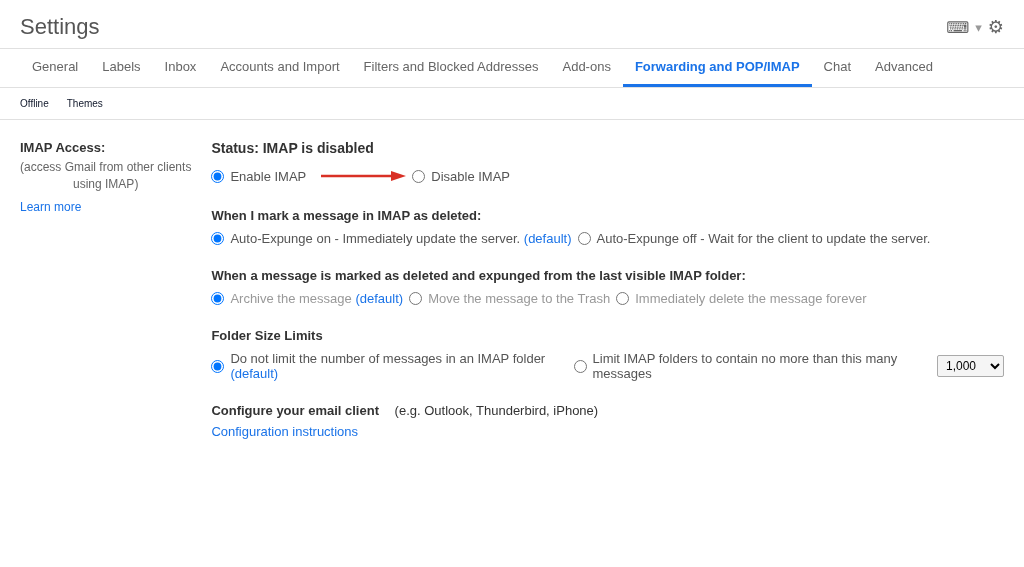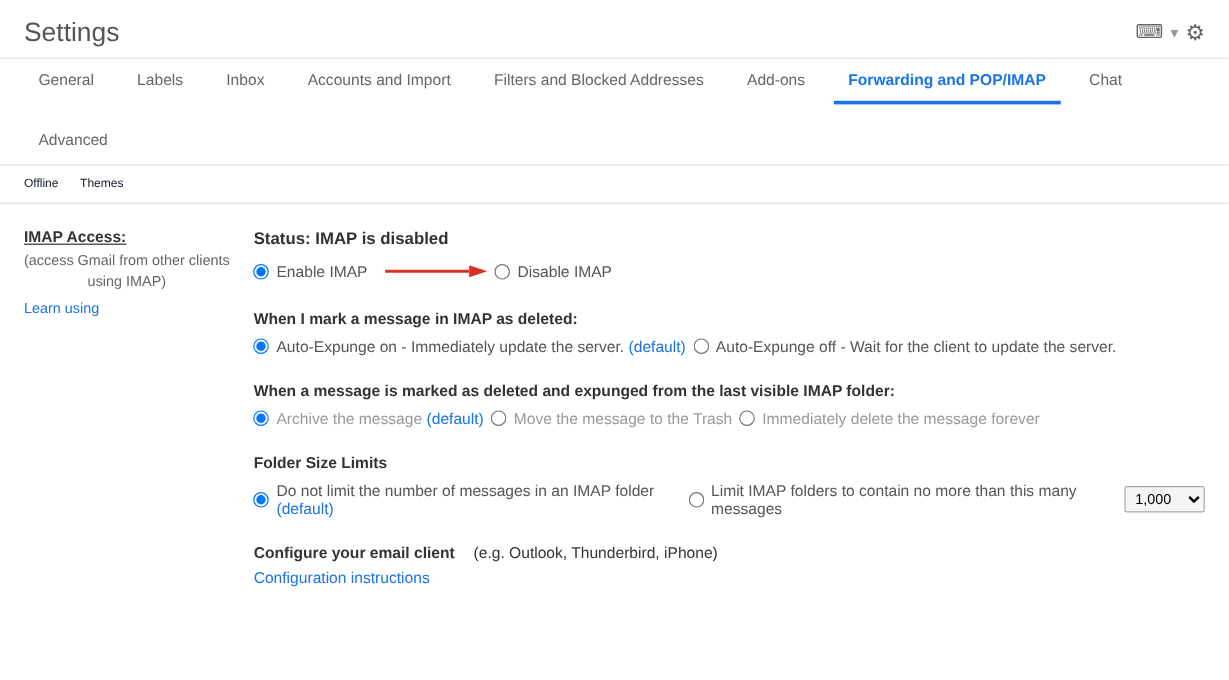--- a/index.html
+++ b/index.html
@@ -13,21 +13,21 @@
       border-bottom: 1px solid #e0e0e0;
     }
     .header-title { font-size: 22px; color: #555; font-weight: normal; }
     .header-icons { display: flex; align-items: center; gap: 6px; color: #666; font-size: 18px; }
 
     .nav-tabs {
       display: flex;
       flex-wrap: wrap;
       padding: 0 20px;
       border-bottom: 1px solid #e0e0e0;
-      gap: 12px;
+      gap: 0;
     }
     .nav-tab {
       padding: 10px 12px;
       font-size: 13px;
       color: #666;
       cursor: pointer;
       text-decoration: none;
       border-bottom: 3px solid transparent;
       white-space: nowrap;
     }
@@ -54,21 +54,21 @@
     .content {
       display: flex;
       padding: 20px 20px 0 20px;
       gap: 20px;
     }
 
     .sidebar {
       min-width: 160px;
       max-width: 180px;
     }
-    .sidebar-title { font-weight: bold; font-size: 13px; margin-bottom: 4px; text-decoration: underline; }
+    .sidebar-title { font-weight: bold; font-size: 13px; margin-bottom: 4px; }
     .sidebar-desc { font-size: 12px; color: #666; line-height: 1.4; text-align: center; }
     .sidebar-link { color: #1a73e8; font-size: 12px; text-decoration: none; cursor: pointer; }
 
     .main { flex: 1; }
 
     .section { margin-bottom: 22px; }
 
     .section-title { font-weight: bold; font-size: 13px; margin-bottom: 8px; }
 
     .radio-group { display: flex; flex-direction: row; gap: 6px; }
@@ -146,21 +146,21 @@
 
 <div class="content">
 
   <div class="sidebar">
     <div class="sidebar-title">IMAP Access:</div>
     <div class="sidebar-desc">
       <span>(access Gmail from other clients</span><br>
       <span>using IMAP)</span>
     </div>
     <div style="margin-top:6px;">
-      <a class="sidebar-link">Learn using</a>
+      <a class="sidebar-link">Learn more</a>
     </div>
   </div>
 
   <div class="main">
 
     <div class="section">
       <div class="status-line">Status: IMAP is disabled</div>
       <div class="radio-group">
         <div class="enable-row">
           <div class="radio-item">

